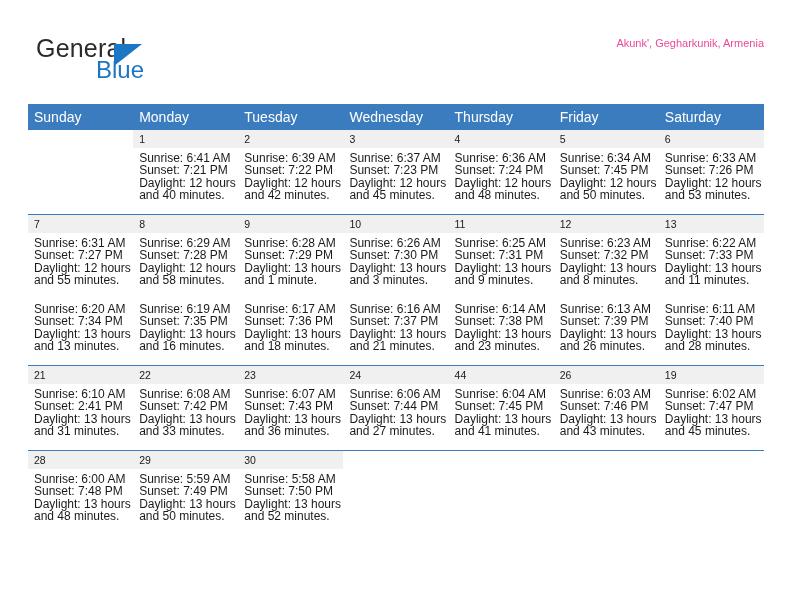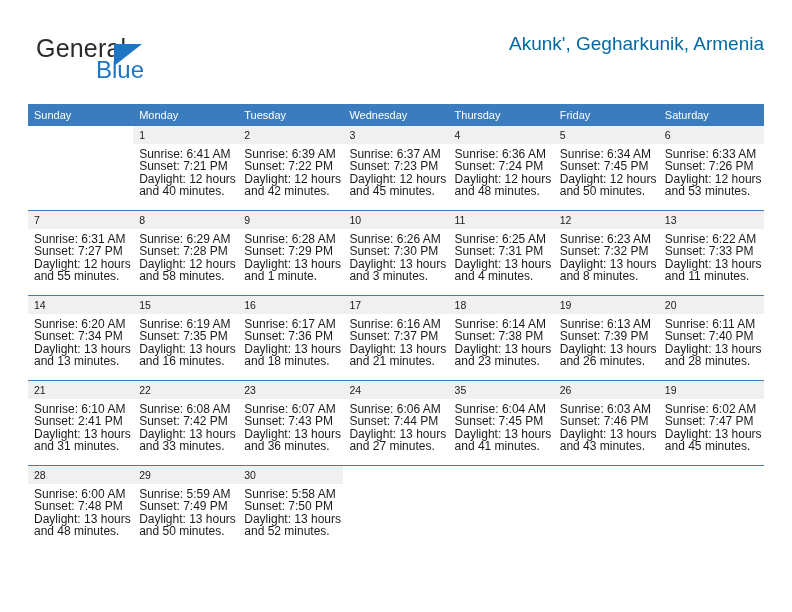--- a/index.html
+++ b/index.html
@@ -70,40 +70,40 @@
     text-align: right;
   }
   .cal-title {
     font-size: 27px;
     color: #1a1a1a;
     line-height: 32px;
     white-space: nowrap;
   }
   .cal-sub {
     margin-top: 7px;
-    font-size: 19px;
-    color: #0369a1;
+    font-size: 11px;
+    color: #ec4899;
     line-height: 17px;
     white-space: nowrap;
     margin-left: 44px;
   }
 
   
   .calendar {
     position: absolute;
     left: 28px;
     top: 104px;
     width: 736px;
     border-collapse: collapse;
     table-layout: fixed;
   }
   .calendar th {
     background: #3a7cbe;
     color: #ffffff;
-    font-size: 11px;
+    font-size: 14px;
     font-weight: normal;
     text-align: left;
     padding: 5px 0 5px 6px;
     height: 11px;
     border: none;
   }
   .daynum-row td {
     background: #f0f0f0;
     font-size: 10.5px;
     color: #1a1a1a;
@@ -246,43 +246,34 @@
           <td>
             <div class="line">Sunrise: 6:26 AM</div>
             <div class="line">Sunset: 7:30 PM</div>
             <div class="line">Daylight: 13 hours</div>
             <div class="line">and 3 minutes.</div>
           </td>
           <td>
             <div class="line">Sunrise: 6:25 AM</div>
             <div class="line">Sunset: 7:31 PM</div>
             <div class="line">Daylight: 13 hours</div>
-            <div class="line">and 4 minutes.</div>
+            <div class="line">and 9 minutes.</div>
           </td>
           <td>
             <div class="line">Sunrise: 6:23 AM</div>
             <div class="line">Sunset: 7:32 PM</div>
             <div class="line">Daylight: 13 hours</div>
             <div class="line">and 8 minutes.</div>
           </td>
           <td>
             <div class="line">Sunrise: 6:22 AM</div>
             <div class="line">Sunset: 7:33 PM</div>
             <div class="line">Daylight: 13 hours</div>
             <div class="line">and 11 minutes.</div>
           </td>
-        </tr>
-        <tr class="daynum-row">
-          <td>14</td>
-          <td>15</td>
-          <td>16</td>
-          <td>17</td>
-          <td>18</td>
-          <td>19</td>
-          <td>20</td>
         </tr>
         <tr class="info-row">
           <td>
             <div class="line">Sunrise: 6:20 AM</div>
             <div class="line">Sunset: 7:34 PM</div>
             <div class="line">Daylight: 13 hours</div>
             <div class="line">and 13 minutes.</div>
           </td>
           <td>
             <div class="line">Sunrise: 6:19 AM</div>
@@ -319,21 +310,21 @@
             <div class="line">Sunset: 7:40 PM</div>
             <div class="line">Daylight: 13 hours</div>
             <div class="line">and 28 minutes.</div>
           </td>
         </tr>
         <tr class="daynum-row">
           <td>21</td>
           <td>22</td>
           <td>23</td>
           <td>24</td>
-          <td>35</td>
+          <td>44</td>
           <td>26</td>
           <td>19</td>
         </tr>
         <tr class="info-row">
           <td>
             <div class="line">Sunrise: 6:10 AM</div>
             <div class="line">Sunset: 2:41 PM</div>
             <div class="line">Daylight: 13 hours</div>
             <div class="line">and 31 minutes.</div>
           </td>

